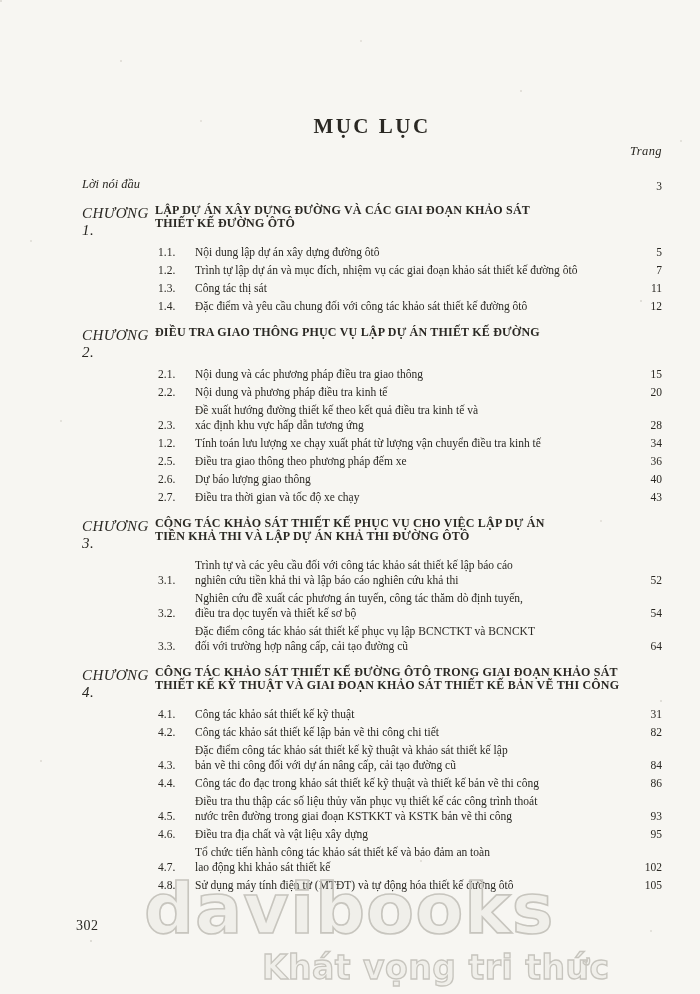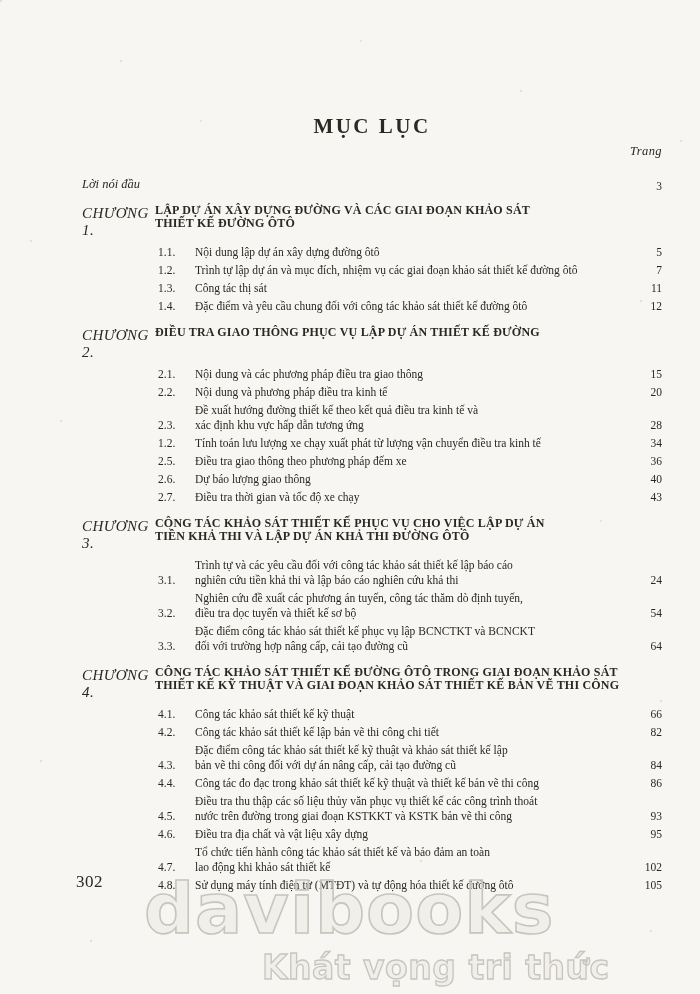--- a/index.html
+++ b/index.html
@@ -64,22 +64,22 @@
   .toc-item {
     display:flex; align-items:flex-end;
     padding-left:76px;
     margin-bottom:3px;
     font-size:11.5px; line-height:15px;
   }
   .toc-item .num { width:37px; flex:none; }
   .toc-item .txt { flex:1; white-space:pre-line; padding-right:8px; }
   .toc-item .pg { align-self:flex-end; }
   .folio {
-    position:absolute; left:76px; top:872px;
-    font-size:17px; letter-spacing:0.5px;
+    position:absolute; left:76px; top:918px;
+    font-size:14px; letter-spacing:0.5px;
   }
   .wm-brand {
     position:absolute; left:144px; top:874px;
     font-family:"DejaVu Sans", sans-serif;
     font-size:70px; line-height:70px; font-weight:bold;
     color:rgba(190,188,182,0.12);
     -webkit-text-stroke:1.6px #c7c5be;
     letter-spacing:1px;
     pointer-events:none;
   }
@@ -180,21 +180,21 @@
       <div class="chapter">
         <div class="ch-head">
           <span class="ch-label">CHƯƠNG 3.</span>
           <span class="ch-title">CÔNG TÁC KHẢO SÁT THIẾT KẾ PHỤC VỤ CHO VIỆC LẬP DỰ ÁN
 TIỀN KHẢ THI VÀ LẬP DỰ ÁN KHẢ THI ĐƯỜNG ÔTÔ</span>
         </div>
         <div class="toc-item">
           <span class="num">3.1.</span>
           <span class="txt">Trình tự và các yêu cầu đối với công tác khảo sát thiết kế lập báo cáo
 nghiên cứu tiền khả thi và lập báo cáo nghiên cứu khả thi</span>
-          <span class="pg">24</span>
+          <span class="pg">52</span>
         </div>
         <div class="toc-item">
           <span class="num">3.2.</span>
           <span class="txt">Nghiên cứu đề xuất các phương án tuyến, công tác thăm dò định tuyến,
 điều tra dọc tuyến và thiết kế sơ bộ</span>
           <span class="pg">54</span>
         </div>
         <div class="toc-item">
           <span class="num">3.3.</span>
           <span class="txt">Đặc điểm công tác khảo sát thiết kế phục vụ lập BCNCTKT và BCNCKT
@@ -204,21 +204,21 @@
       </div>
       <div class="chapter">
         <div class="ch-head">
           <span class="ch-label">CHƯƠNG 4.</span>
           <span class="ch-title">CÔNG TÁC KHẢO SÁT THIẾT KẾ ĐƯỜNG ÔTÔ TRONG GIAI ĐOẠN KHẢO SÁT
 THIẾT KẾ KỸ THUẬT VÀ GIAI ĐOẠN KHẢO SÁT THIẾT KẾ BẢN VẼ THI CÔNG</span>
         </div>
         <div class="toc-item">
           <span class="num">4.1.</span>
           <span class="txt">Công tác khảo sát thiết kế kỹ thuật</span>
-          <span class="pg">66</span>
+          <span class="pg">31</span>
         </div>
         <div class="toc-item">
           <span class="num">4.2.</span>
           <span class="txt">Công tác khảo sát thiết kế lập bản vẽ thi công chi tiết</span>
           <span class="pg">82</span>
         </div>
         <div class="toc-item">
           <span class="num">4.3.</span>
           <span class="txt">Đặc điểm công tác khảo sát thiết kế kỹ thuật và khảo sát thiết kế lập
 bản vẽ thi công đối với dự án nâng cấp, cải tạo đường cũ</span>

